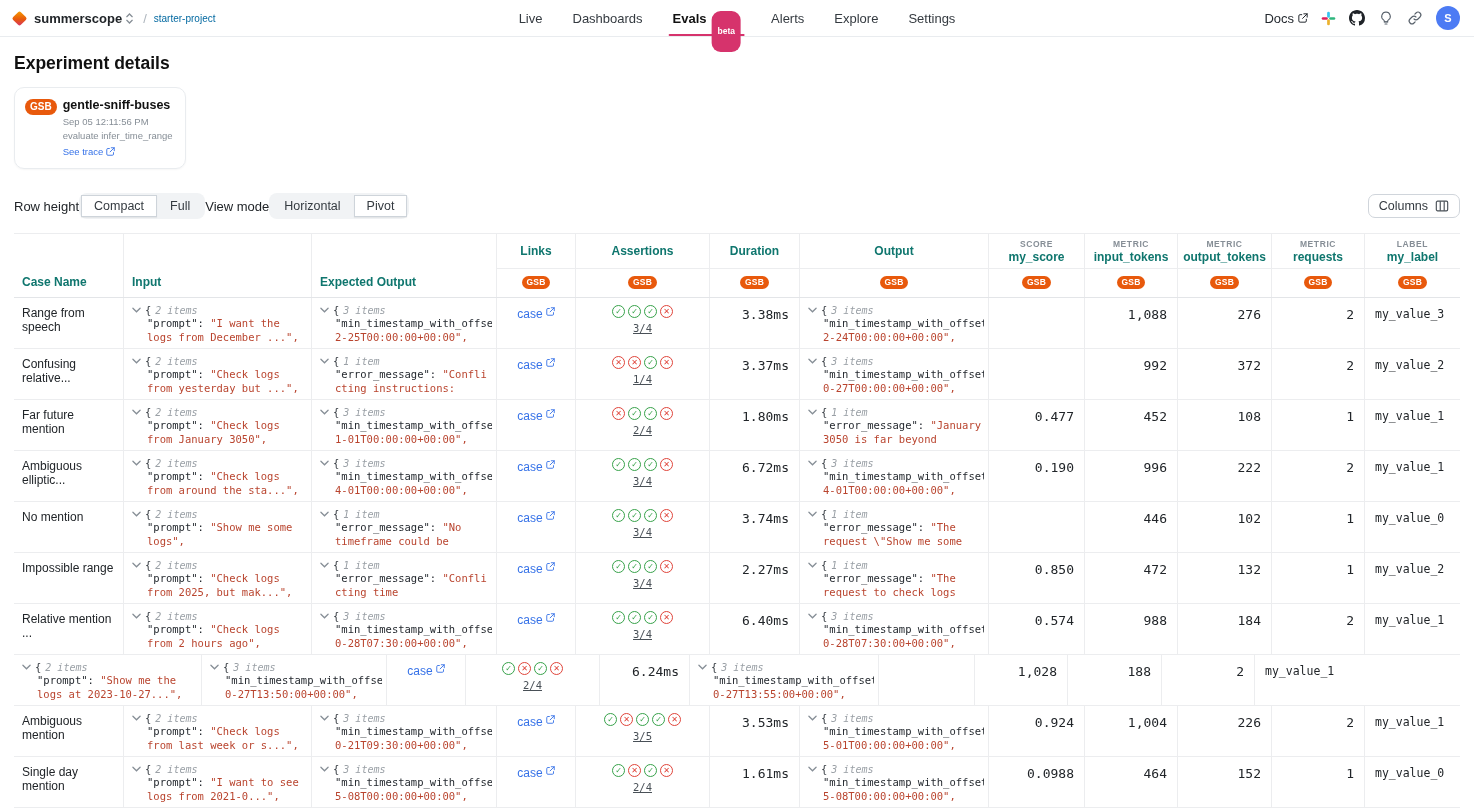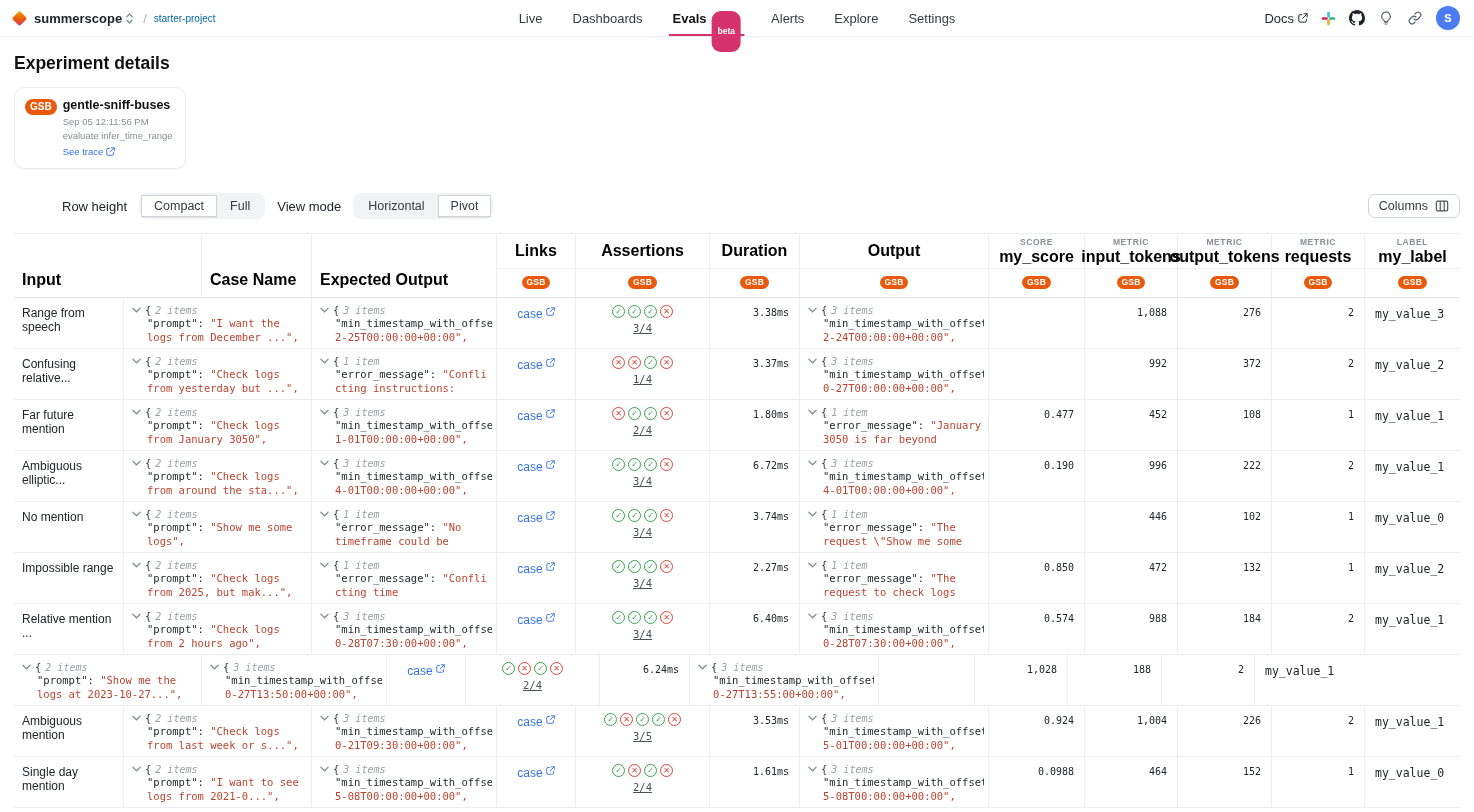--- a/index.html
+++ b/index.html
@@ -49,39 +49,39 @@
   .gsb-badge{background:var(--badge-orange);color:#fff;font-weight:700;border-radius:8px;
              line-height:1;display:inline-block;}
   .gsb-lg{font-size:10px;padding:3px 5px;margin-top:1px;}
   .gsb-sm{font-size:8.5px;padding:2.5px 4.5px;letter-spacing:.2px;}
   .exp-name{font-size:12.5px;font-weight:700;color:#111;}
   .exp-meta{font-size:9.5px;color:#868e96;margin-top:3.5px;}
   .trace-link{display:inline-flex;align-items:center;gap:3px;font-size:9.5px;color:var(--link-blue);
               margin-top:3.5px;text-decoration:none;cursor:pointer;}
 
   
-  .controls{margin-top:24px;display:flex;align-items:center;gap:12px;margin-left:48px;}
+  .controls{margin-top:24px;display:flex;align-items:center;}
   .ctl-label{font-size:13px;color:#212529;}
   .seg{background:#f1f3f5;border-radius:8px;padding:2px;display:flex;}
   .seg-btn{border:1px solid transparent;background:transparent;border-radius:0;
            font:500 12.5px "Liberation Sans",sans-serif;color:#343a40;padding:3px 12px;cursor:pointer;}
   .seg-btn.selected{background:#fff;border-color:#ced4da;box-shadow:0 1px 1px rgba(0,0,0,.05);}
   .columns-btn{margin-left:auto;display:flex;align-items:center;gap:7px;background:#fff;
                border:1px solid #d0d5db;border-radius:7px;padding:4px 10px;
                font:500 12.5px "Liberation Sans",sans-serif;color:#343a40;cursor:pointer;}
 
   
   .table{margin-top:14px;width:1446px;}
   .thead{display:flex;border-top:1px solid #ecedef;border-bottom:1px solid #e3e5e8;}
   .th{border-right:1px solid #ecedef;}
   .th:last-child{border-right:0;}
   .th-span{height:63px;display:flex;align-items:flex-end;padding:0 8px 8px;}
   .th-top{height:34px;display:flex;flex-direction:column;align-items:center;justify-content:center;gap:1px;}
   .th-badge{height:28px;display:flex;align-items:center;justify-content:center;border-top:1px solid #ecedef;}
-  .th-label{font-size:16px;font-weight:700;color:#000000;white-space:nowrap;}
+  .th-label{font-size:12px;font-weight:700;color:#0f766e;white-space:nowrap;}
   .th-kind{font-size:8.5px;font-weight:600;color:#868e96;letter-spacing:.6px;}
 
   .w-case{width:110px;} .w-input{width:188px;} .w-exp{width:185px;} .w-links{width:79px;}
   .w-assert{width:134px;} .w-dur{width:90px;} .w-out{width:189px;} .w-score{width:96px;}
   .w-m1{width:93px;} .w-m2{width:94px;} .w-m3{width:93px;} .w-label{width:95px;}
 
   .tr{display:flex;min-height:51px;border-bottom:1px solid #ecedef;background:#fff;}
   .td{border-right:1px solid #ecedef;overflow:hidden;}
   .td:last-child{border-right:0;}
   .cell-case{padding:8px 8px 0;font-size:12px;color:#212529;}
@@ -100,21 +100,21 @@
              color:var(--link-blue);text-decoration:none;cursor:pointer;height:16px;}
   .cell-assert{display:flex;flex-direction:column;align-items:center;padding-top:7px;gap:4px;}
   .assert-icons{display:flex;gap:3px;}
   .assert-icon{width:13px;height:13px;border-radius:50%;display:inline-flex;align-items:center;
                justify-content:center;font-family:"DejaVu Sans",sans-serif;font-size:8px;
                font-weight:700;line-height:1;background:#fff;}
   .assert-icon.pass{border:1.3px solid var(--pass-green);color:var(--pass-green);}
   .assert-icon.fail{border:1.3px solid var(--fail-red);color:var(--fail-red);}
   .assert-score{font-family:"DejaVu Sans Mono",monospace;font-size:10.5px;color:#495057;text-decoration:underline;}
   .cell-num{padding:9px 10px 0 0;text-align:right;font-family:"DejaVu Sans Mono",monospace;
-            font-size:10px;color:#212529;}
+            font-size:13px;color:#212529;}
   .cell-label{padding:9px 0 0 10px;font-family:"DejaVu Sans Mono",monospace;font-size:11.5px;color:#212529;}
 </style>
 </head>
 <body>
 
 <header class="navbar">
   <div class="nav-left">
     <span class="logo"></span>
     <button class="org-switcher">
       <span>summerscope</span>
@@ -221,25 +221,25 @@
       <span>Columns</span>
       <svg viewBox="0 0 16 16" width="14" height="14" fill="none" stroke="#495057" stroke-width="1.3">
           <rect x="1.5" y="2.5" width="13" height="11" rx="1.5"></rect>
           <path d="M6 2.5v11M10.5 2.5v11"></path>
         </svg>
     </button>
   </div>
 
   <div class="table">
     <div class="thead">
+      <div class="th w-case th-span">
+          <span class="th-label">Case Name</span>
+        </div>
       <div class="th w-input th-span">
           <span class="th-label">Input</span>
-        </div>
-      <div class="th w-case th-span">
-          <span class="th-label">Case Name</span>
         </div>
       <div class="th w-exp th-span">
           <span class="th-label">Expected Output</span>
         </div>
 
       <div class="th w-links">
         <div class="th-top">
             <span class="th-label">Links</span>
           </div>
         <div class="th-badge">

